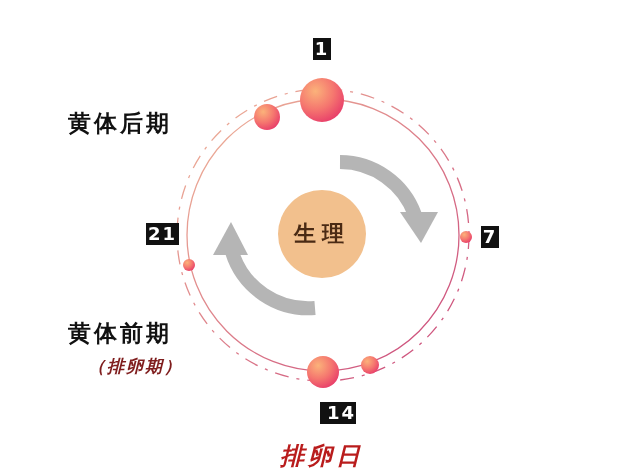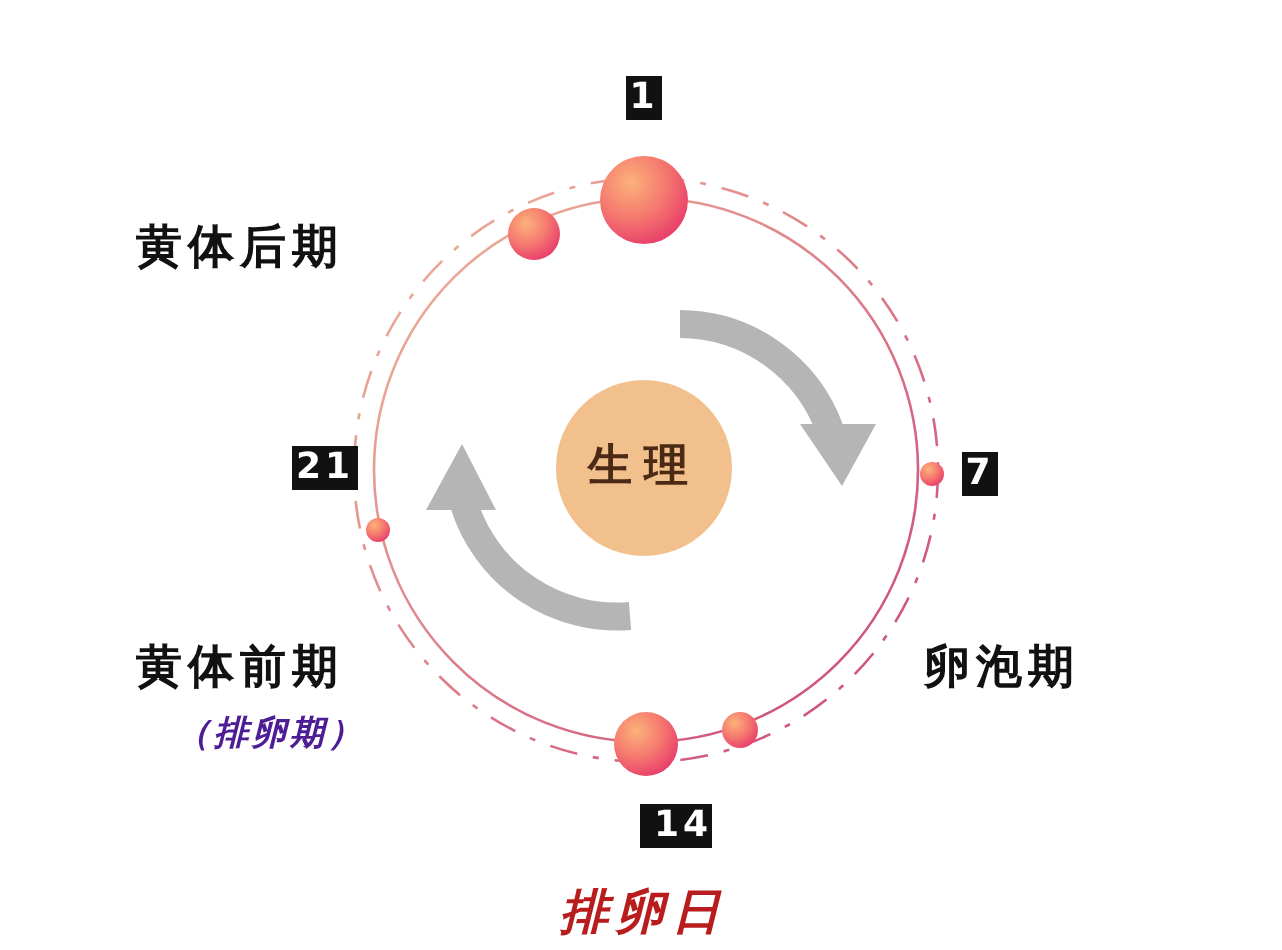--- a/index.html
+++ b/index.html
@@ -2,21 +2,21 @@
 <html><head>
   <meta charset="utf-8">
   <style>
     html, body { margin: 0; padding: 0; background: #ffffff; }
     body { width: 641px; height: 475px; position: relative; overflow: hidden;
            font-family: "DejaVu Sans", sans-serif; }
     .stage { position: absolute; left: 0; top: 0; width: 641px; height: 475px; }
     svg.rings { position: absolute; left: 0; top: 0; }
     .label { position: absolute; font-weight: bold; color: #111; font-size: 23px; letter-spacing: 3px;
              font-family: "DejaVu Sans", sans-serif; white-space: nowrap; }
-    .sub { position: absolute; color: #4c1d95; font-size: 17px; font-style: italic; font-weight: bold;
+    .sub { position: absolute; color: #7f1d1d; font-size: 17px; font-style: italic; font-weight: bold;
            letter-spacing: 2px; white-space: nowrap; font-family: "DejaVu Sans", sans-serif; }
     .daybox { position: absolute; background: #111; color: #fff; font-weight: bold;
               font-family: "DejaVu Sans", sans-serif; font-size: 18px; text-align: center;
               line-height: 22px; height: 22px; letter-spacing: 2px; }
     .center { position: absolute; left: 278px; top: 190px; width: 88px; height: 88px; border-radius: 50%;
               background: #f2c08d; display: flex; flex-direction: column; align-items: center;
               justify-content: center; }
     .center span { font-weight: bold; color: #4a2a14; font-size: 22px; letter-spacing: 6px;
                    line-height: 28px; font-family: "DejaVu Sans", sans-serif; }
     .ovday { position: absolute; color: #b91c1c; font-size: 24px; font-style: italic; font-weight: bold;
@@ -61,18 +61,17 @@
   <div class="center">
     <span>生理</span>
   </div>
 
   <div class="daybox" style="left:313px; top:38px; width:18px;">1</div>
   <div class="daybox" style="left:481px; top:226px; width:18px;">7</div>
   <div class="daybox" style="left:320px; top:402px; width:36px;text-align:right;">14</div>
   <div class="daybox" style="left:146px; top:223px; width:33px;">21</div>
 
   <div class="label" style="left:68px; top:108px;">黄体后期</div>
-  <div class="label" style="left:462px; top:318px;">卵泡期</div>
   <div class="label" style="left:68px; top:318px;">黄体前期</div>
   <div class="sub" style="left:88px; top:355px;">（排卵期）</div>
 
   <div class="ovday" style="left:280px; top:440px;">排卵日</div>
 </div>
 
 </body></html>

